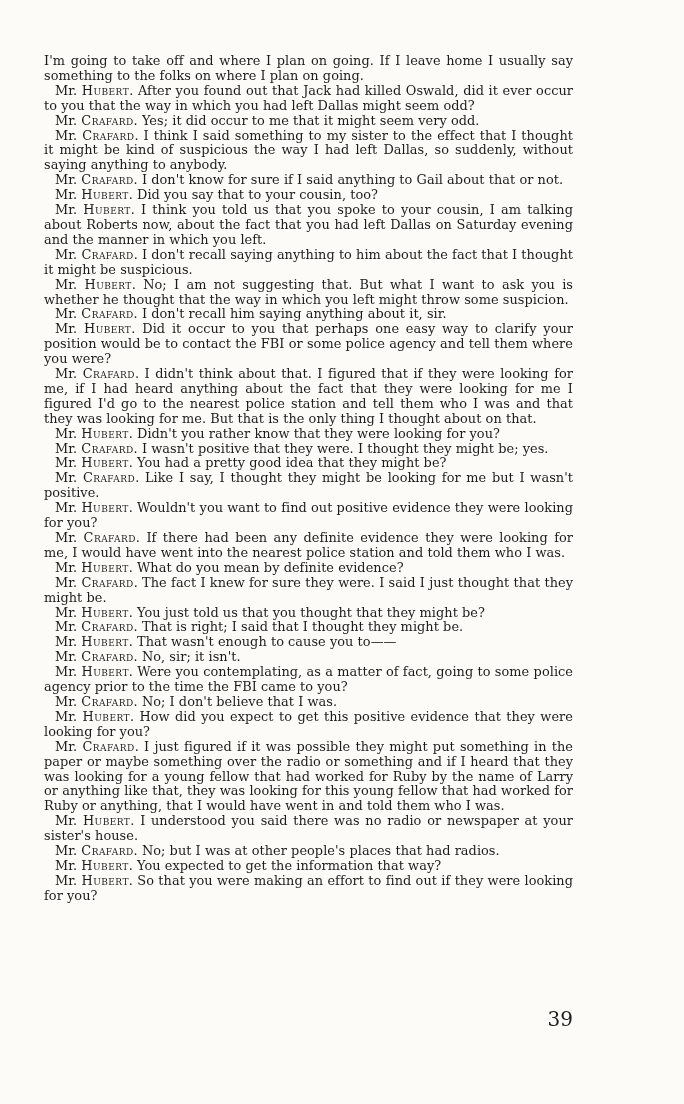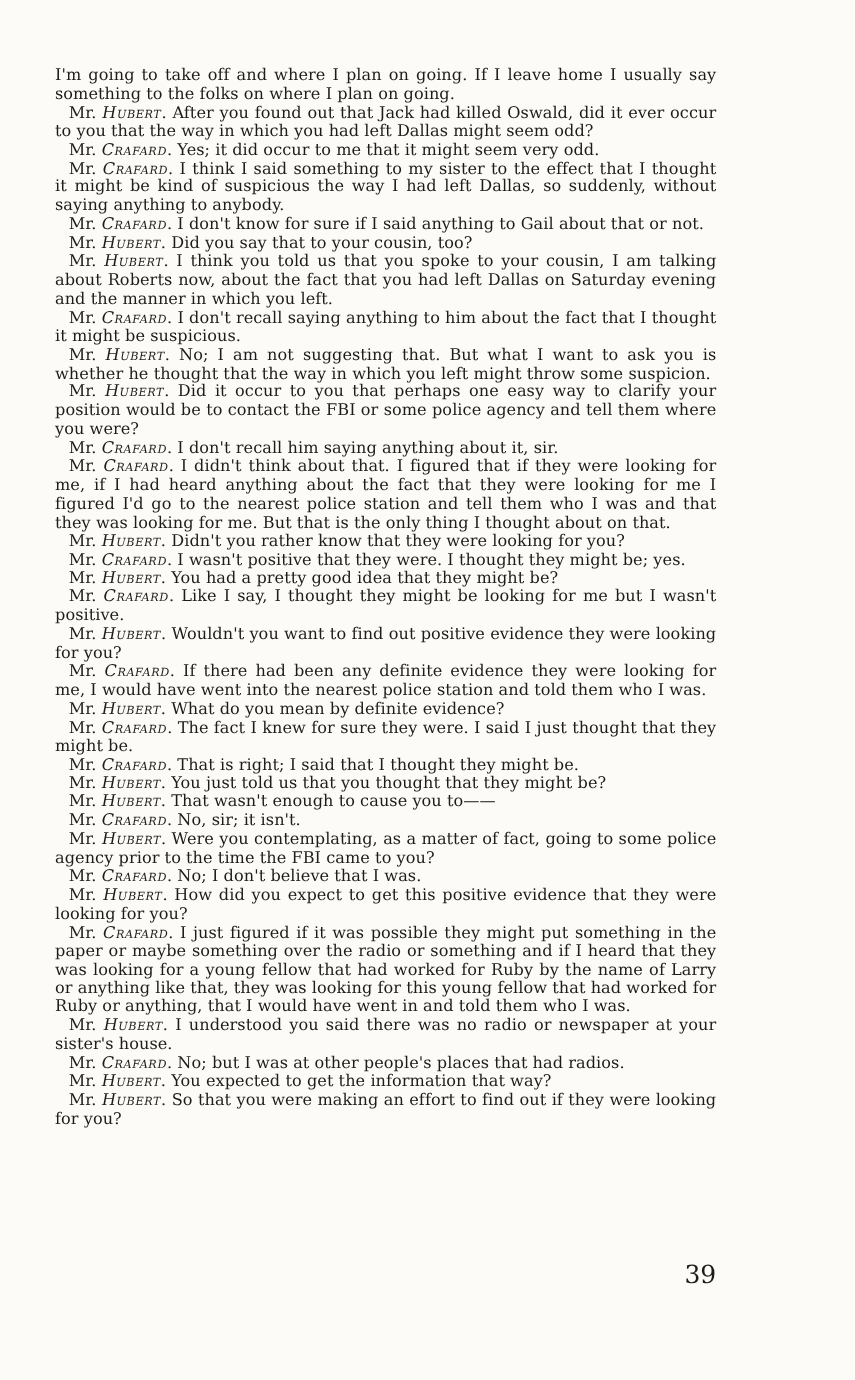--- a/index.html
+++ b/index.html
@@ -39,21 +39,20 @@
   }
   .text-block p.no-indent {
     text-indent: 0;
   }
   .speaker {
     white-space: nowrap;
   }
   .speaker .sc {
     font-variant: small-caps;
     letter-spacing: 0.45px;
-    font-style: italic;
   }
   .page-number {
     position: absolute;
     top: 1010px;
     left: 44px;
     width: 529px;
     text-align: right;
     font-size: 20px;
     line-height: 18px;
     color: #1d1c1a;
@@ -66,33 +65,33 @@
   <div class="text-block" id="paragraphs">
       <p class="no-indent">I'm going to take off and where I plan on going. If I leave home I usually say something to the folks on where I plan on going.</p>
       <p><span class="speaker">Mr. <span class="sc">Hubert</span>.</span> After you found out that Jack had killed Oswald, did it ever occur to you that the way in which you had left Dallas might seem odd?</p>
       <p><span class="speaker">Mr. <span class="sc">Crafard</span>.</span> Yes; it did occur to me that it might seem very odd.</p>
       <p><span class="speaker">Mr. <span class="sc">Crafard</span>.</span> I think I said something to my sister to the effect that I thought it might be kind of suspicious the way I had left Dallas, so suddenly, without saying anything to anybody.</p>
       <p><span class="speaker">Mr. <span class="sc">Crafard</span>.</span> I don't know for sure if I said anything to Gail about that or not.</p>
       <p><span class="speaker">Mr. <span class="sc">Hubert</span>.</span> Did you say that to your cousin, too?</p>
       <p><span class="speaker">Mr. <span class="sc">Hubert</span>.</span> I think you told us that you spoke to your cousin, I am talking about Roberts now, about the fact that you had left Dallas on Saturday evening and the manner in which you left.</p>
       <p><span class="speaker">Mr. <span class="sc">Crafard</span>.</span> I don't recall saying anything to him about the fact that I thought it might be suspicious.</p>
       <p><span class="speaker">Mr. <span class="sc">Hubert</span>.</span> No; I am not suggesting that. But what I want to ask you is whether he thought that the way in which you left might throw some suspicion.</p>
+      <p><span class="speaker">Mr. <span class="sc">Crafard</span>.</span> I don't recall him saying anything about it, sir.</p>
       <p><span class="speaker">Mr. <span class="sc">Hubert</span>.</span> Did it occur to you that perhaps one easy way to clarify your position would be to contact the FBI or some police agency and tell them where you were?</p>
-      <p><span class="speaker">Mr. <span class="sc">Crafard</span>.</span> I don't recall him saying anything about it, sir.</p>
       <p><span class="speaker">Mr. <span class="sc">Crafard</span>.</span> I didn't think about that. I figured that if they were looking for me, if I had heard anything about the fact that they were looking for me I figured I'd go to the nearest police station and tell them who I was and that they was looking for me. But that is the only thing I thought about on that.</p>
       <p><span class="speaker">Mr. <span class="sc">Hubert</span>.</span> Didn't you rather know that they were looking for you?</p>
       <p><span class="speaker">Mr. <span class="sc">Crafard</span>.</span> I wasn't positive that they were. I thought they might be; yes.</p>
       <p><span class="speaker">Mr. <span class="sc">Hubert</span>.</span> You had a pretty good idea that they might be?</p>
       <p><span class="speaker">Mr. <span class="sc">Crafard</span>.</span> Like I say, I thought they might be looking for me but I wasn't positive.</p>
       <p><span class="speaker">Mr. <span class="sc">Hubert</span>.</span> Wouldn't you want to find out positive evidence they were looking for you?</p>
       <p><span class="speaker">Mr. <span class="sc">Crafard</span>.</span> If there had been any definite evidence they were looking for me, I would have went into the nearest police station and told them who I was.</p>
       <p><span class="speaker">Mr. <span class="sc">Hubert</span>.</span> What do you mean by definite evidence?</p>
       <p><span class="speaker">Mr. <span class="sc">Crafard</span>.</span> The fact I knew for sure they were. I said I just thought that they might be.</p>
+      <p><span class="speaker">Mr. <span class="sc">Hubert</span>.</span> You just told us that you thought that they might be?</p>
       <p><span class="speaker">Mr. <span class="sc">Crafard</span>.</span> That is right; I said that I thought they might be.</p>
-      <p><span class="speaker">Mr. <span class="sc">Hubert</span>.</span> You just told us that you thought that they might be?</p>
       <p><span class="speaker">Mr. <span class="sc">Hubert</span>.</span> That wasn't enough to cause you to——</p>
       <p><span class="speaker">Mr. <span class="sc">Crafard</span>.</span> No, sir; it isn't.</p>
       <p><span class="speaker">Mr. <span class="sc">Hubert</span>.</span> Were you contemplating, as a matter of fact, going to some police agency prior to the time the FBI came to you?</p>
       <p><span class="speaker">Mr. <span class="sc">Crafard</span>.</span> No; I don't believe that I was.</p>
       <p><span class="speaker">Mr. <span class="sc">Hubert</span>.</span> How did you expect to get this positive evidence that they were looking for you?</p>
       <p><span class="speaker">Mr. <span class="sc">Crafard</span>.</span> I just figured if it was possible they might put something in the paper or maybe something over the radio or something and if I heard that they was looking for a young fellow that had worked for Ruby by the name of Larry or anything like that, they was looking for this young fellow that had worked for Ruby or anything, that I would have went in and told them who I was.</p>
       <p><span class="speaker">Mr. <span class="sc">Hubert</span>.</span> I understood you said there was no radio or newspaper at your sister's house.</p>
       <p><span class="speaker">Mr. <span class="sc">Crafard</span>.</span> No; but I was at other people's places that had radios.</p>
       <p><span class="speaker">Mr. <span class="sc">Hubert</span>.</span> You expected to get the information that way?</p>
       <p><span class="speaker">Mr. <span class="sc">Hubert</span>.</span> So that you were making an effort to find out if they were looking for you?</p>

